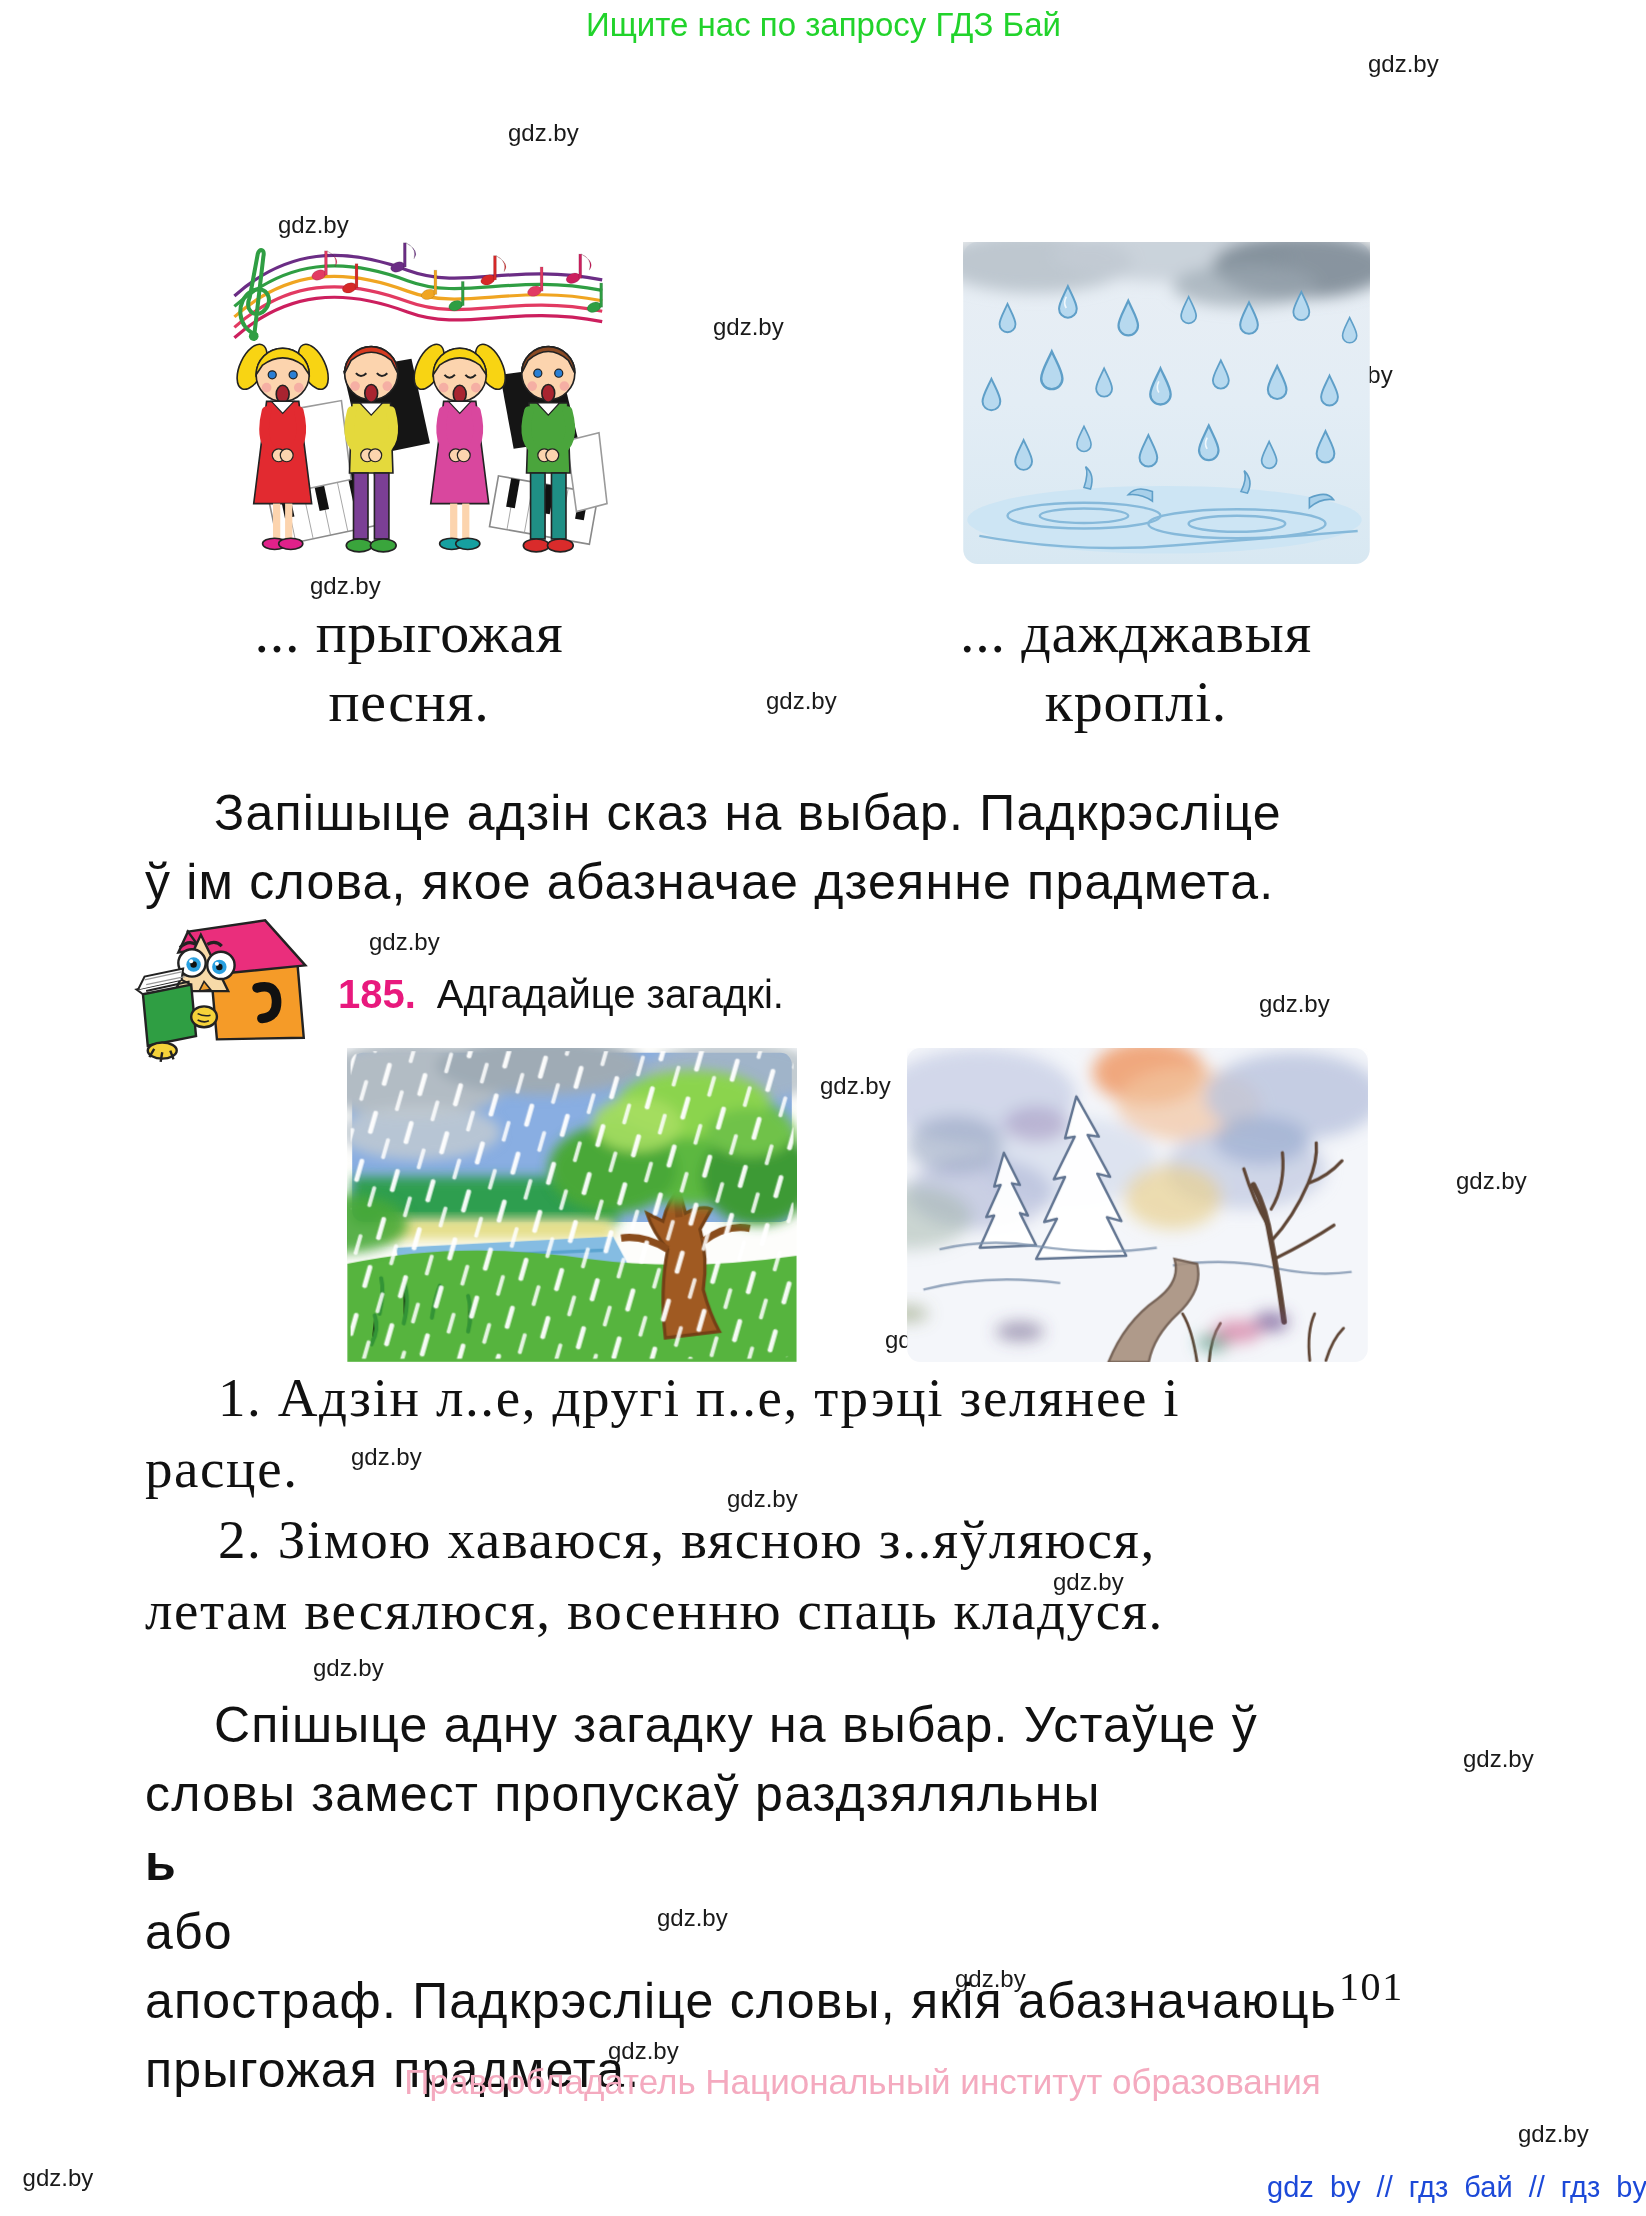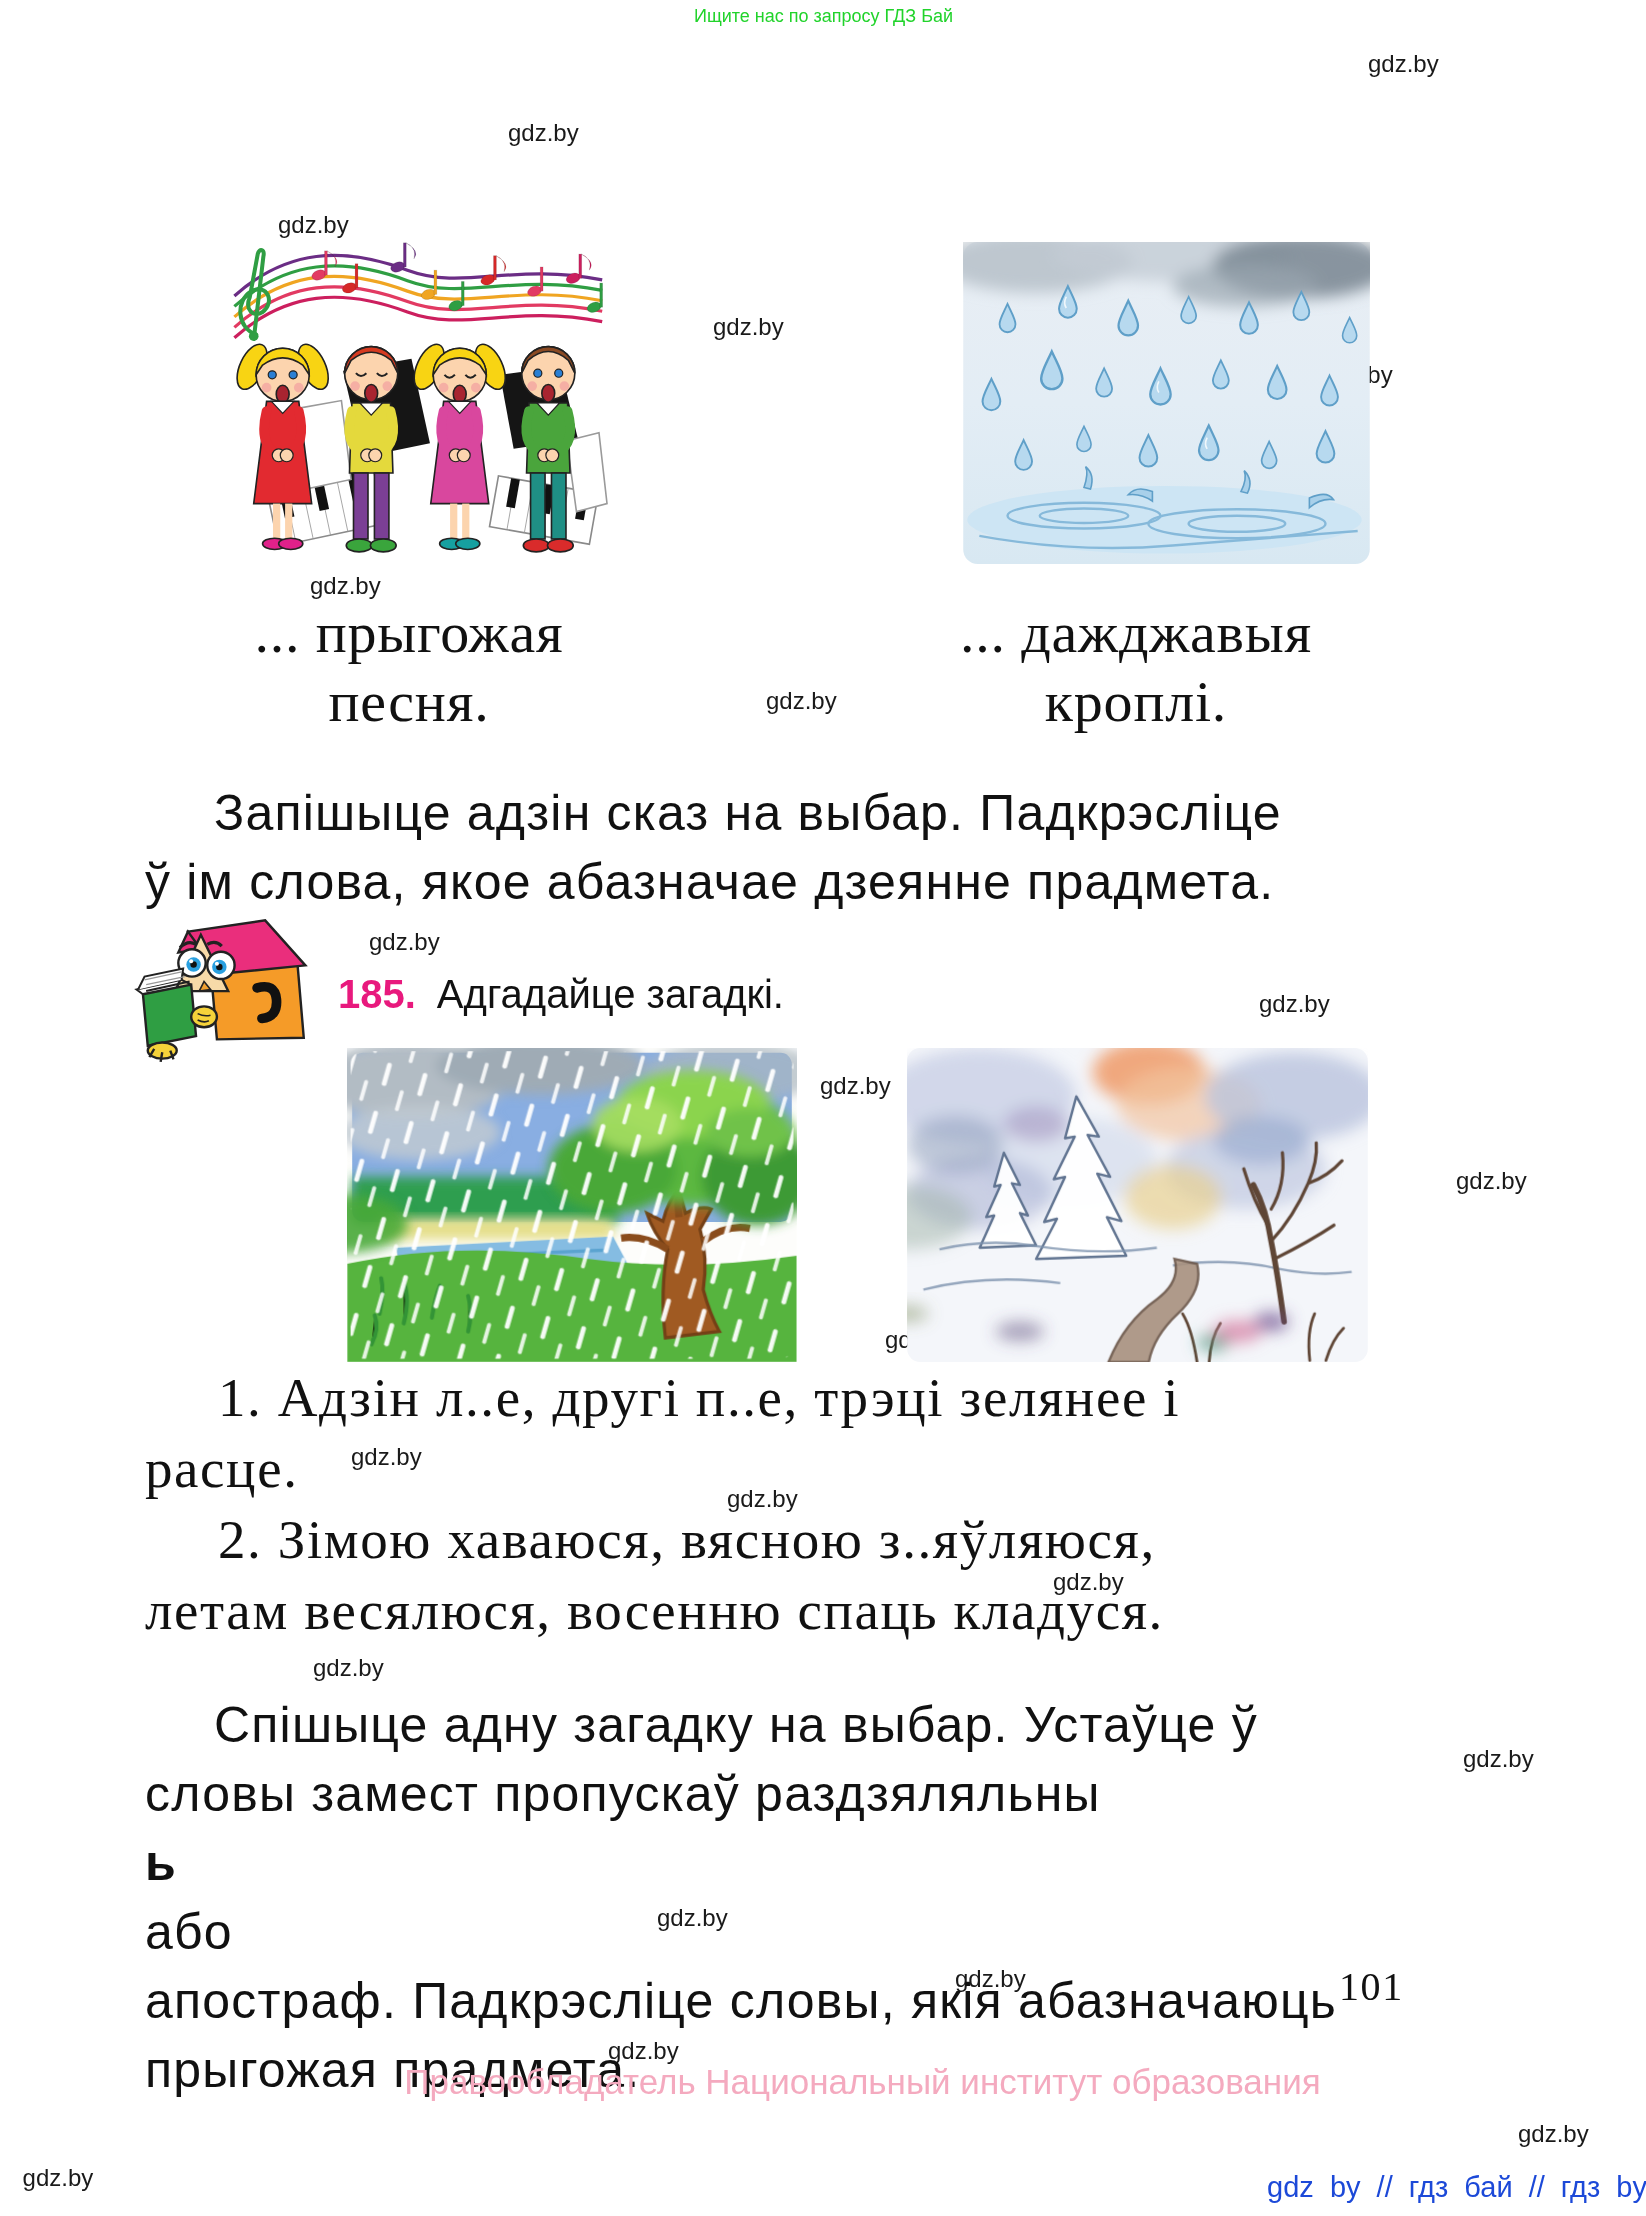--- a/index.html
+++ b/index.html
@@ -2,21 +2,21 @@
 <html style="--promo-green: #21d32b; --exercise-pink: #e8197d; --copyright-pink: #f4aabf; --footer-blue: #1c49d8;font-size:13px"><head>
 <meta charset="utf-8">
 <style>
   html,body{margin:0;padding:0;background:#ffffff;}
   .page{position:relative;width:1647px;height:2216px;background:#fff;overflow:hidden;
         font-family:"Liberation Sans",sans-serif;color:#111;}
   .abs{position:absolute;}
   .serif{font-family:"Liberation Serif",serif;}
   .sans{font-family:"Liberation Sans",sans-serif;}
 
-  .promo{top:6.4px;left:0;width:100%;text-align:center;font-size:18px;color:var(--promo-green);}
+  .promo{top:6.4px;left:0;width:100%;text-align:center;font-size:33px;color:var(--promo-green);}
   .wm{position:absolute;font-size:24px;color:#1a1a1a;white-space:nowrap;}
 
   .caption{font-size:58px;line-height:69px;text-align:center;letter-spacing:0.8px;}
   .caption span{display:block;white-space:nowrap;}
   .cap-left{top:598px;left:111px;width:596px;}
   .cap-right{top:598px;left:838px;width:596px;}
 
   .para{font-size:50px;line-height:69px;letter-spacing:1.2px;}
   .para span{display:block;white-space:nowrap;}
   .indent{text-indent:69px;}

